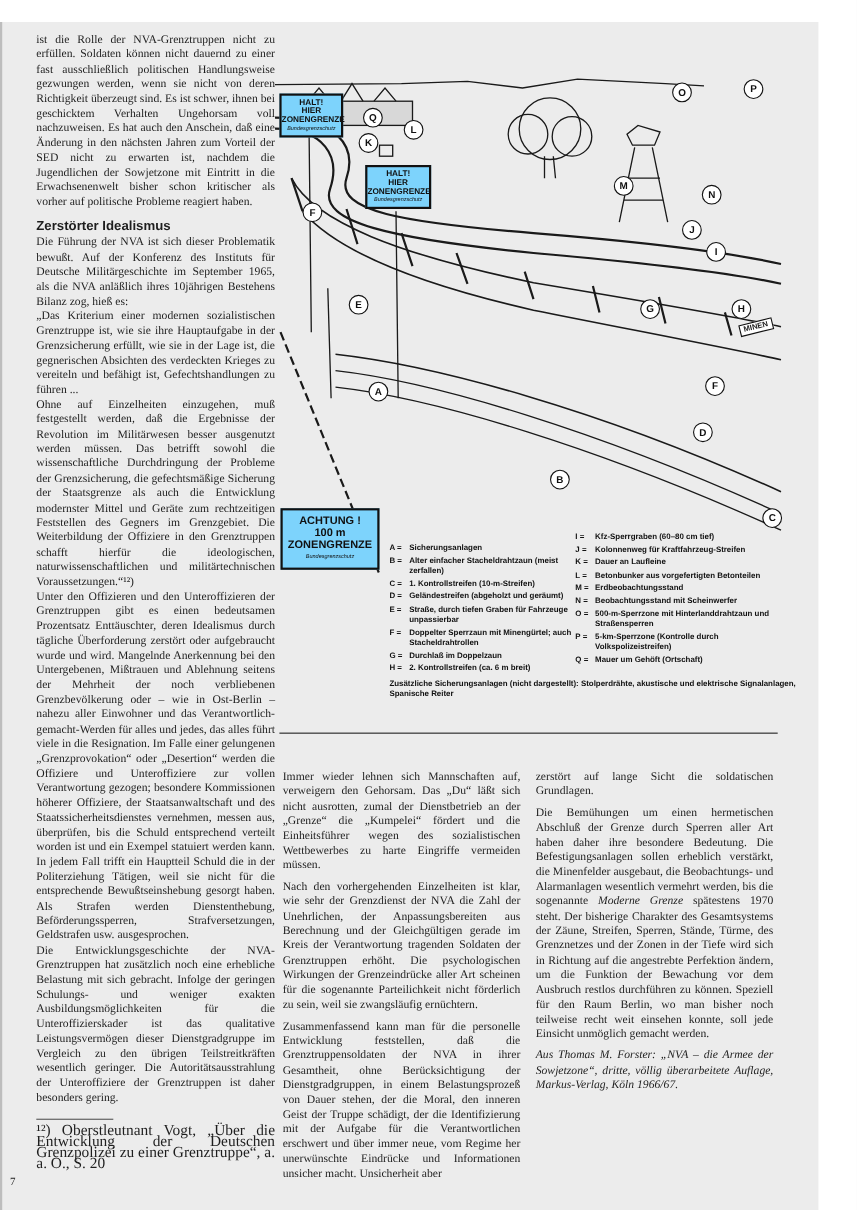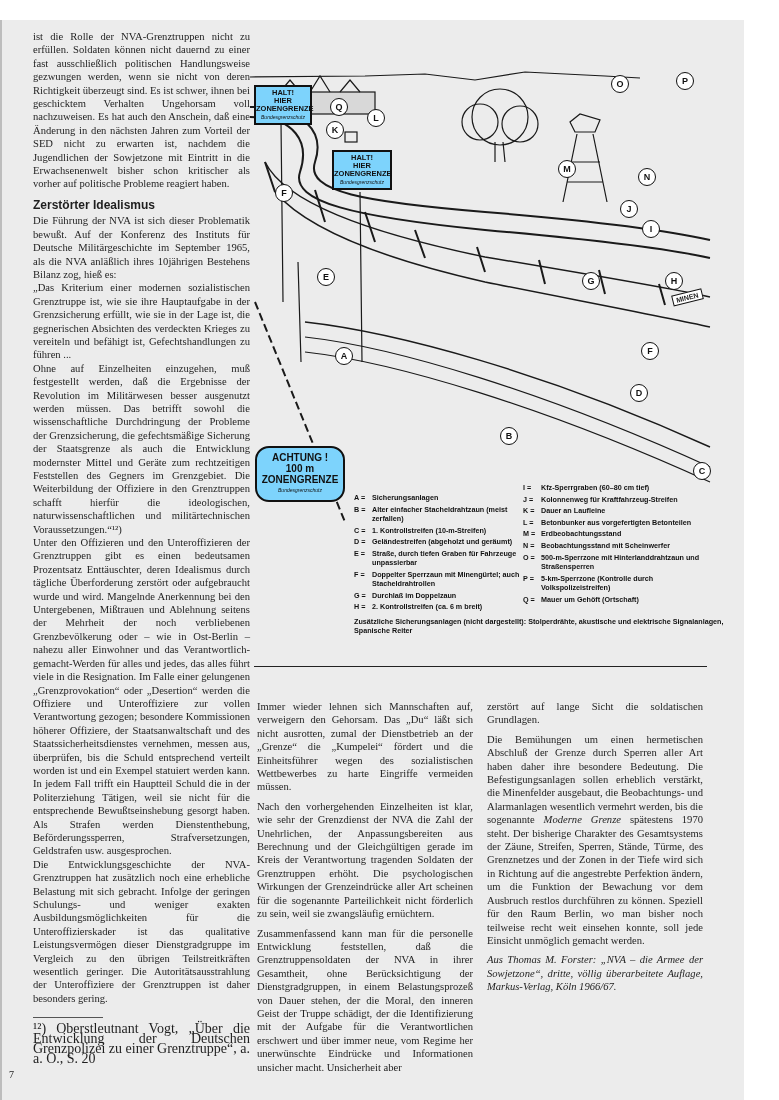--- a/index.html
+++ b/index.html
@@ -125,21 +125,21 @@
     <span>HIER</span><br>
     <span>ZONENGRENZE</span>
     <span class="s-small">Bundesgrenzschutz</span>
   </div>
   <div class="sign sign-halt-2">
     <span>HALT!</span><br>
     <span>HIER</span><br>
     <span>ZONENGRENZE</span>
     <span class="s-small">Bundesgrenzschutz</span>
   </div>
-  <div class="sign sign-achtung" style="top:384px;border-radius:14px;">
+  <div class="sign sign-achtung" style="top:400px;">
     <span>ACHTUNG !</span><br>
     <span>100 m</span><br>
     <span>ZONENGRENZE</span>
     <span class="s-small">Bundesgrenzschutz</span>
   </div>
 
   <div class="marker" style="left:90px;top:285px;">A</div>
   <div class="marker" style="left:255px;top:365px;">B</div>
   <div class="marker" style="left:448px;top:400px;">C</div>
   <div class="marker" style="left:385px;top:322px;">D</div>

